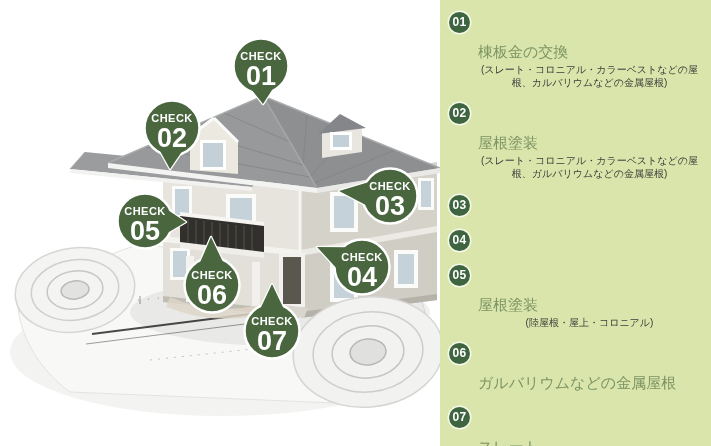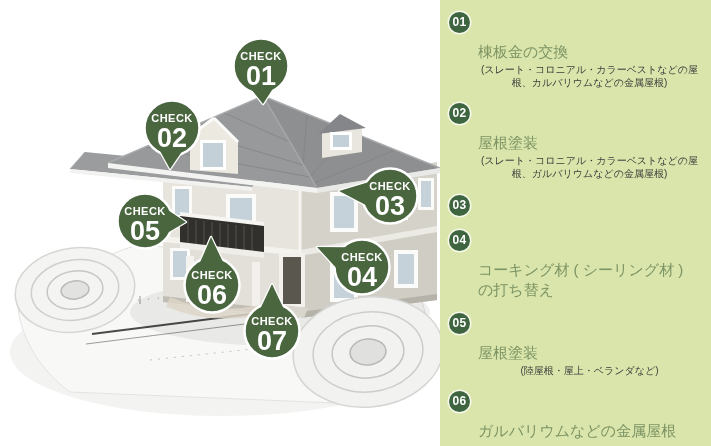--- a/index.html
+++ b/index.html
@@ -287,31 +287,27 @@
       <div class="desc">(スレート・コロニアル・カラーベストなどの屋根、ガルバリウムなどの金属屋根)</div>
     </div>
   </li>
 
   <li class="item">
     <span class="badge">03</span>
   </li>
 
   <li class="item">
     <span class="badge">04</span>
-    <div class="txt">
-      <div class="title">コーキング材 ( シーリング材 ) の打ち替え</div>
-
-    </div>
   </li>
 
   <li class="item">
     <span class="badge">05</span>
     <div class="txt">
       <div class="title">屋根塗装</div>
-      <div class="desc">(陸屋根・屋上・ベランダなど)</div>
+      <div class="desc">(陸屋根・屋上・コロニアル)</div>
     </div>
   </li>
 
   <li class="item">
     <span class="badge">06</span>
     <div class="txt">
       <div class="title">ガルバリウムなどの金属屋根</div>
 
     </div>
   </li>

